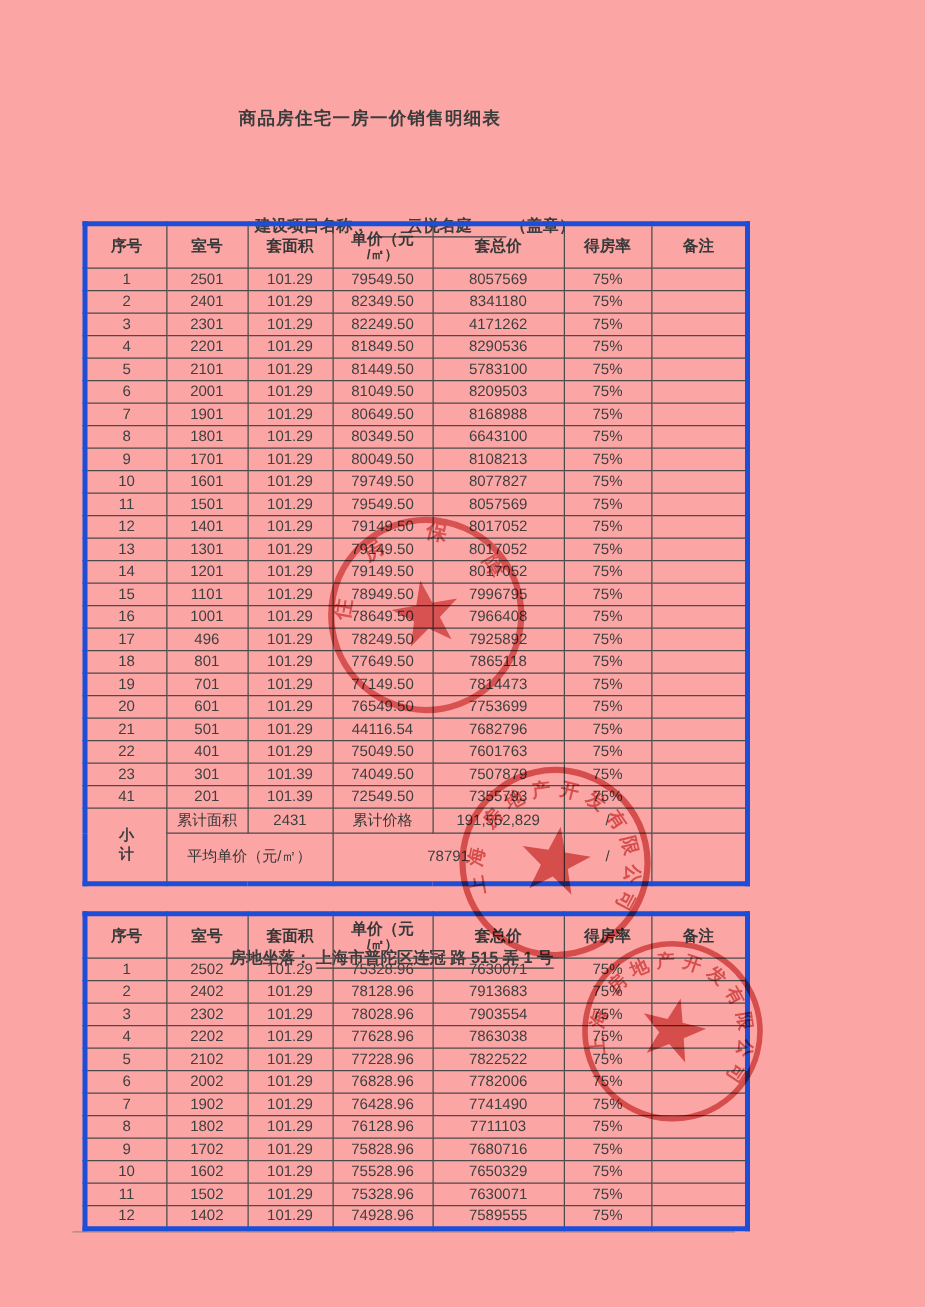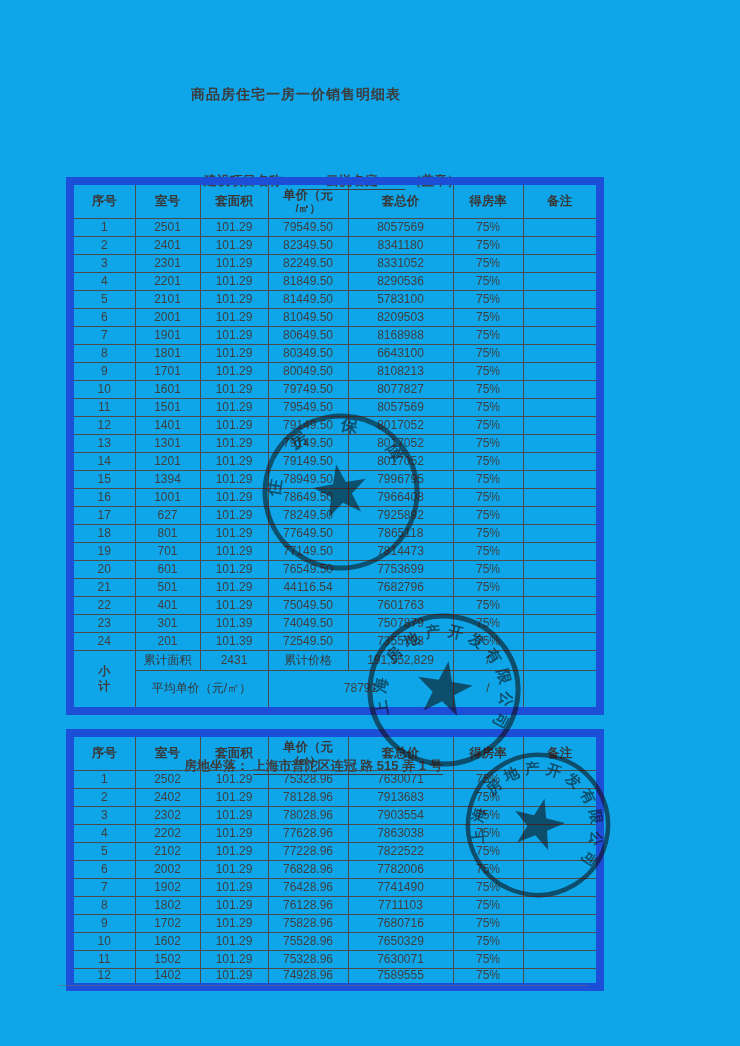--- a/index.html
+++ b/index.html
@@ -1,18 +1,18 @@
 <!DOCTYPE html>
 <html><head>
 <meta charset="utf-8">
 <style>
   html,body { margin:0; padding:0; background:#e8e8e6; }
   .page {
     position:relative; width:740px; height:1046px; margin:0 auto;
-    background:#0ea5e9; overflow:hidden;
+    background:#fca5a5; overflow:hidden;
     font-family:"Liberation Sans", sans-serif; color:#3c3c3c;
   }
   .doc-title {
     position:absolute; left:0; top:86px; width:592px;
     text-align:center; font-size:14px; font-weight:bold; letter-spacing:1px;
   }
   .meta-line { position:absolute; font-size:13px; font-weight:bold; white-space:nowrap;margin-top:48px; }
   .project-line { left:204px; top:124px; }
   .loc1 { left:162px; top:158px; }
   .loc2 { left:184px; top:709px; }
@@ -22,21 +22,21 @@
     position:absolute; left:66px; width:530px;
     border-collapse:collapse; table-layout:fixed;
     background:transparent;
   }
   #table1 { top:177px; }
   #table2 { top:729px; }
   .price-table th, .price-table td {
     border:1px solid #4b4b4b; text-align:center; vertical-align:middle;
     padding:0; overflow:hidden; font-size:12px; line-height:1.15; color:#3f3f3f;
   }
-  .price-table { border:8px solid #1d4ed8; }
+  .price-table { border:4px solid #1d4ed8; }
   .price-table thead th { height:33px; font-size:12.5px; font-weight:bold; color:#383838; }
   .price-table tbody tr { height:18px; }
   .hdr-line2 { display:block; font-size:11px; margin-top:-1px; }
   #t1-sum tr.sum-a { height:20px; }
   #t1-sum tr.sum-b { height:40px; }
   #t1-sum .lbl { font-weight:normal; color:#383838; }
   .subtotal-cell span { display:block; font-weight:bold; line-height:1.25; }
   .stamp { position:absolute; mix-blend-mode:multiply; pointer-events:none; }
   .scan-line { position:absolute; left:58px; width:530px; height:1px; background:#6a6a6a; opacity:.55; }
 </style>
@@ -95,21 +95,21 @@
           <td>82349.50</td>
           <td>8341180</td>
           <td>75%</td>
           <td></td>
         </tr>
         <tr>
           <td>3</td>
           <td>2301</td>
           <td>101.29</td>
           <td>82249.50</td>
-          <td>8331052</td>
+          <td>4171262</td>
           <td>75%</td>
           <td></td>
         </tr>
         <tr>
           <td>4</td>
           <td>2201</td>
           <td>101.29</td>
           <td>81849.50</td>
           <td>8290536</td>
           <td>75%</td>
@@ -200,39 +200,39 @@
           <td>14</td>
           <td>1201</td>
           <td>101.29</td>
           <td>79149.50</td>
           <td>8017052</td>
           <td>75%</td>
           <td></td>
         </tr>
         <tr>
           <td>15</td>
-          <td>1394</td>
+          <td>1101</td>
           <td>101.29</td>
           <td>78949.50</td>
           <td>7996795</td>
           <td>75%</td>
           <td></td>
         </tr>
         <tr>
           <td>16</td>
           <td>1001</td>
           <td>101.29</td>
           <td>78649.50</td>
           <td>7966408</td>
           <td>75%</td>
           <td></td>
         </tr>
         <tr>
           <td>17</td>
-          <td>627</td>
+          <td>496</td>
           <td>101.29</td>
           <td>78249.50</td>
           <td>7925892</td>
           <td>75%</td>
           <td></td>
         </tr>
         <tr>
           <td>18</td>
           <td>801</td>
           <td>101.29</td>
@@ -280,21 +280,21 @@
         <tr>
           <td>23</td>
           <td>301</td>
           <td>101.39</td>
           <td>74049.50</td>
           <td>7507879</td>
           <td>75%</td>
           <td></td>
         </tr>
         <tr>
-          <td>24</td>
+          <td>41</td>
           <td>201</td>
           <td>101.39</td>
           <td>72549.50</td>
           <td>7355793</td>
           <td>75%</td>
           <td></td>
         </tr>
       </tbody>
     <tbody id="t1-sum">
       <tr class="sum-a">

